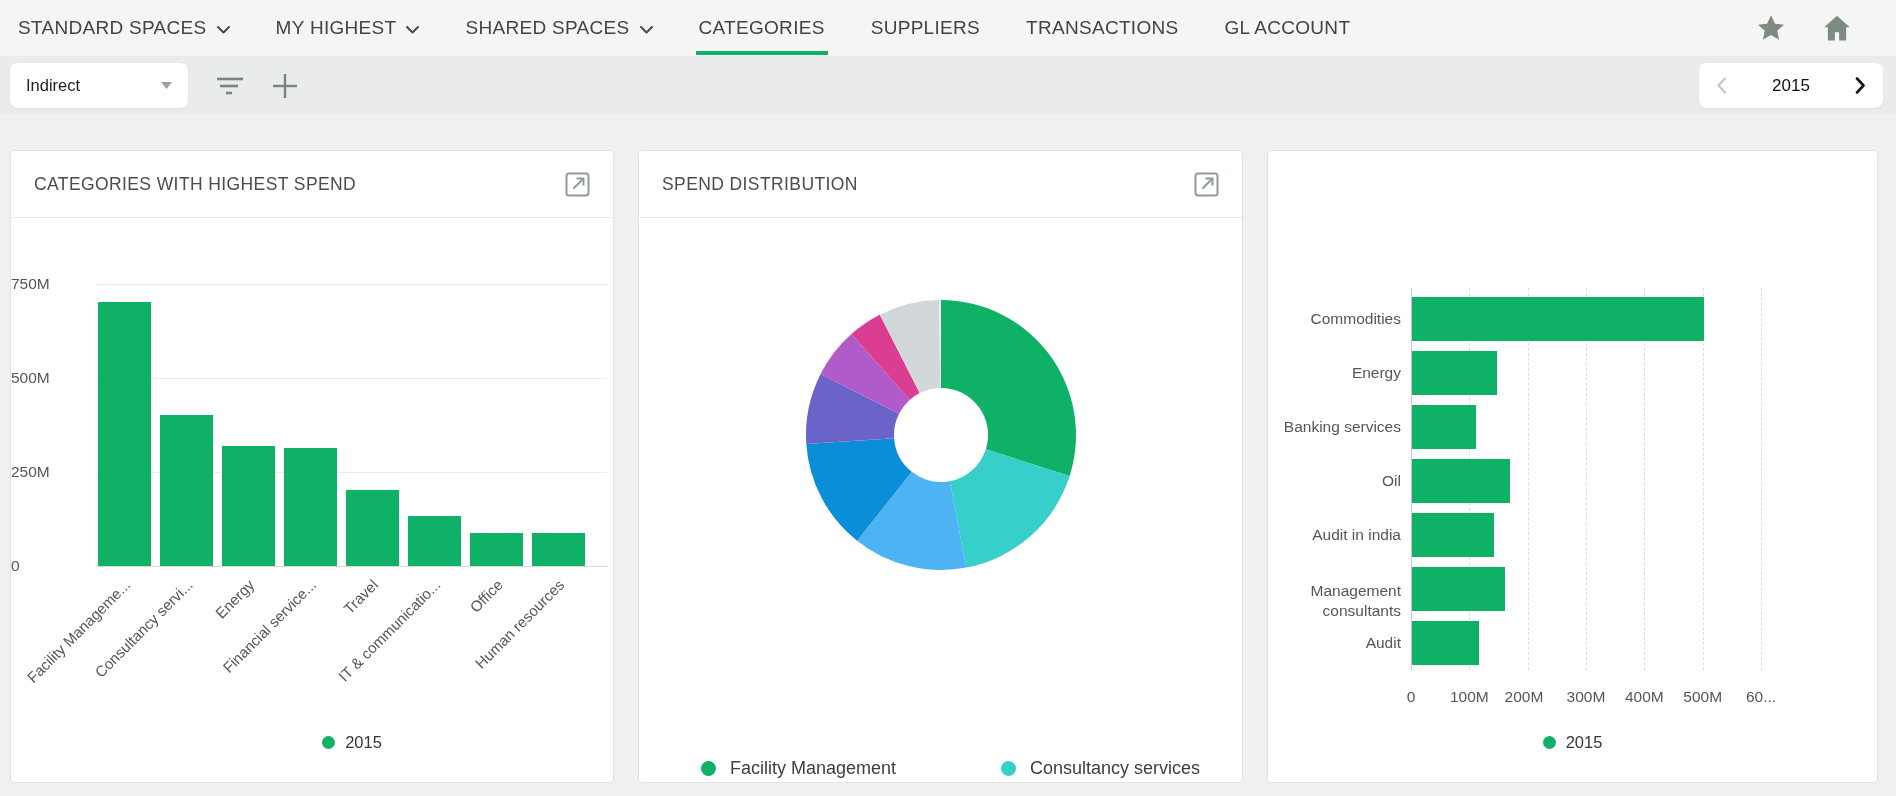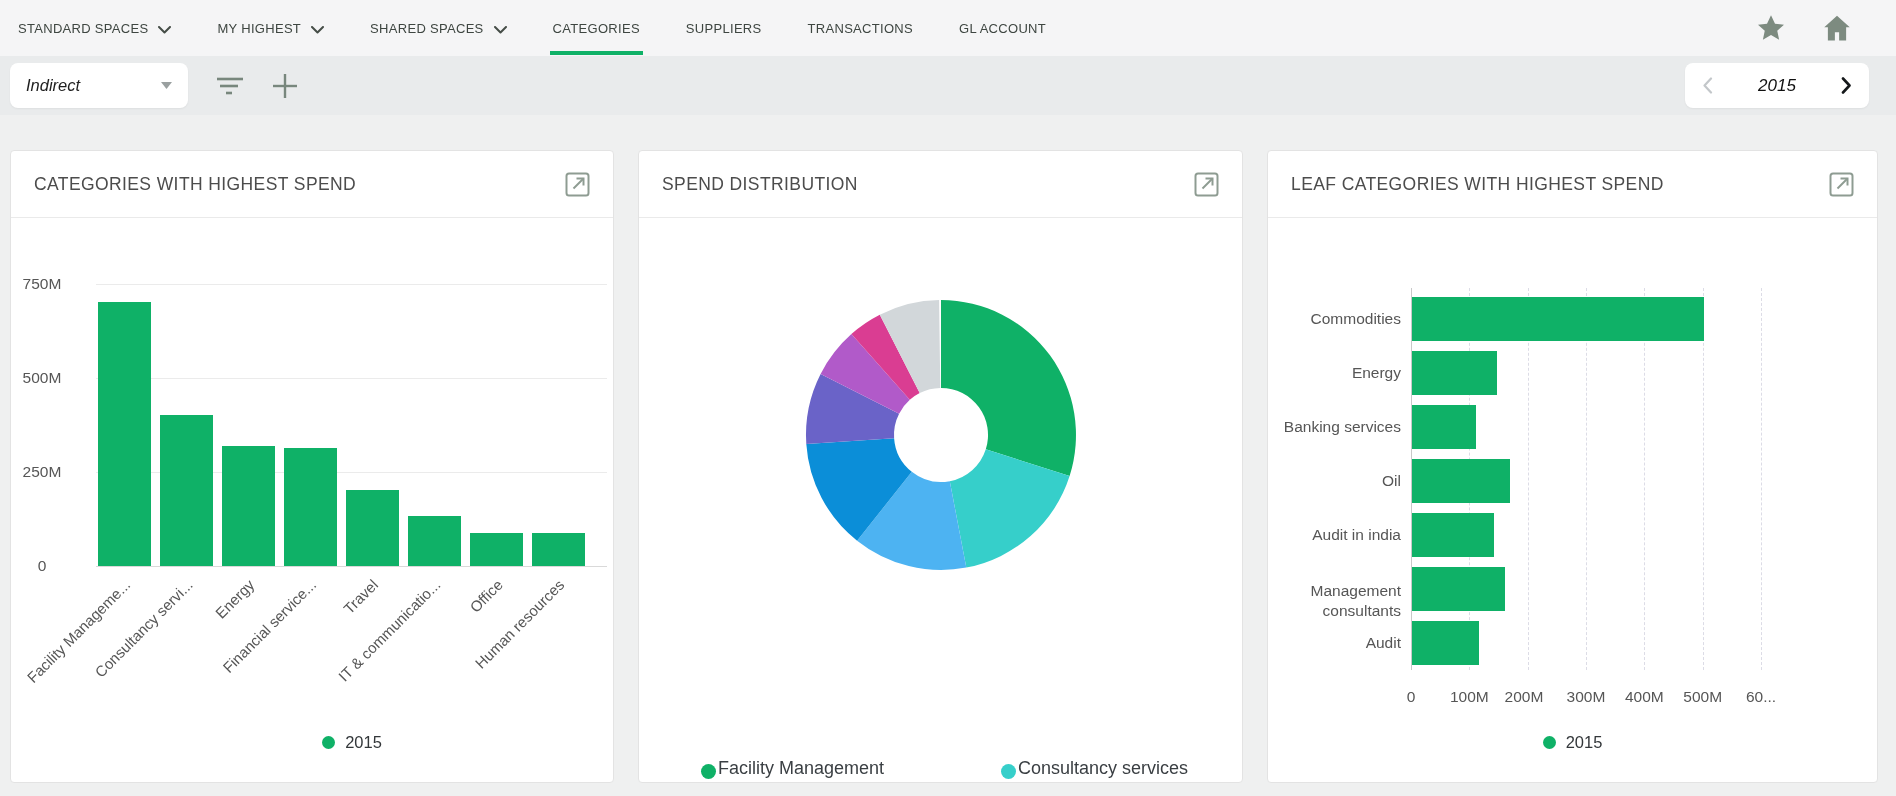--- a/index.html
+++ b/index.html
@@ -15,33 +15,33 @@
   }
   
   .nav {
     height: 56px; background: #f5f5f6;
     display: flex; align-items: stretch;
     padding: 0 44px 0 18px;
   }
   .tabs { display: flex; gap: 46px; }
   .tab {
     display: flex; align-items: center; gap: 10px;
-    font-size: 13px; color: #3e4641; letter-spacing: .3px;
+    font-size: 19px; color: #3e4641; letter-spacing: .3px;
     cursor: pointer; position: relative; white-space: nowrap;
   }
   .tab.active::after {
     content: ""; position: absolute; left: -3px; right: -3px; bottom: 1px;
     height: 4px; background: var(--green);
   }
   .nav-icons { margin-left: auto; display: flex; align-items: center; gap: 36px; }
   .nav-icon { cursor: pointer; display: flex; }
   
   .toolbar {
     height: 59px; background: #e9ebec;
-    display: flex; align-items: center; padding: 0 27px 0 10px; font-style: italic;
+    display: flex; align-items: center; padding: 0 13px 0 10px;
   }
   .pill {
     background: #fff; border-radius: 8px; height: 45px;
     display: flex; align-items: center;
     box-shadow: 0 1px 2px rgba(0,0,0,.05);
   }
   .dim-pill { width: 178px; justify-content: space-between; padding: 0 16px; font-size: 16.5px; color: #1e1e1e; cursor: pointer; }
   .tool-icon { margin-left: 28px; cursor: pointer; display: flex; }
   .year-pill { margin-left: auto; width: 184px; justify-content: space-between; padding: 0 13px; font-size: 17px; color: #101010; }
   .year-btn { background: none; border: none; cursor: pointer; display: flex; align-items: center; padding: 4px; }
@@ -57,35 +57,35 @@
   .card-legend {
     position: absolute; bottom: 30px; left: 0; width: 100%;
     display: flex; justify-content: center; align-items: center; gap: 10px;
     font-size: 16.5px; color: #33373a;
   }
   .legend-dot { width: 13px; height: 13px; border-radius: 50%; background: var(--green); display: inline-block; }
   
   .vchart { position: absolute; top: 85px; left: 0; width: 100%; height: 470px; }
   .vgrid-line { position: absolute; left: 85px; width: 511px; height: 1px; background: #ebebeb; }
   .vgrid-line.zero { background: #d9d9d9; }
-  .ytick { position: absolute; left: 0; width: 62px; text-align: center; transform: translateY(-50%); font-size: 15.5px; color: #565656; }
+  .ytick { position: absolute; left: 0; width: 62px; text-align: left; transform: translateY(-50%); font-size: 15.5px; color: #565656; }
   .vbar { position: absolute; width: 53px; background: var(--green); }
   .xlab-anchor { position: absolute; width: 0; height: 0; }
   .xlab {
     position: absolute; top: 2px; right: 3px; white-space: nowrap;
     transform: rotate(-45deg); transform-origin: top right;
     font-size: 15px; color: #565656;
   }
   
   .donut-wrap { position: absolute; top: 85px; left: 0; width: 100%; height: 380px; }
   .pie-legend {
     position: absolute; top: 607px; left: 62px;
     display: grid; grid-template-columns: 300px 243px; row-gap: 15px;
   }
-  .pie-legend-item { display: flex; align-items: flex-end; gap: 2px; cursor: pointer; }
+  .pie-legend-item { display: flex; align-items: center; gap: 14px; cursor: pointer; }
   .pie-legend-item .dot { width: 15px; height: 15px; border-radius: 50%; flex: 0 0 auto; }
   .pie-legend-item span:last-child { font-size: 18px; color: #3a3f43; }
   
   .hchart { position: absolute; top: 85px; left: 0; width: 100%; height: 500px; }
   .hgrid-line { position: absolute; top: 52px; height: 382px; width: 0; border-left: 1px dashed #dcdce6; }
   .haxis { position: absolute; top: 52px; height: 382px; width: 1px; background: #c9c9c9; }
   .hrow-label {
     position: absolute; left: 0; width: 133px; height: 44px;
     display: flex; align-items: center; justify-content: flex-end;
     text-align: right; font-size: 15.5px; line-height: 1.3; color: #565656;
@@ -276,30 +276,20 @@
           <span>Facility Management</span>
         </div>
         <div class="pie-legend-item">
           <span class="dot" style="background: rgb(54, 207, 202);"></span>
           <span>Consultancy services</span>
         </div>
       </div>
   </section>
 
   <section class="card">
-    <div class="card-header">
-      <h2 class="card-title">LEAF CATEGORIES WITH HIGHEST SPEND</h2>
-      <span class="open-icon">
-        <svg width="27" height="27" viewBox="0 0 27 27">
-          <rect x="2.5" y="2.5" width="22" height="22" rx="2.5" fill="none" stroke="#8e9c92" stroke-width="2"></rect>
-          <line x1="9.5" y1="17.5" x2="19.5" y2="7.5" stroke="#8e9c92" stroke-width="2"></line>
-          <polyline points="12.5,7.5 19.5,7.5 19.5,14.5" fill="none" stroke="#8e9c92" stroke-width="2"></polyline>
-        </svg>
-      </span>
-    </div>
     <div class="hchart" id="hchart">
         <div class="haxis" style="left: 143px;"></div>
         <span class="xtick" style="left: 143px;">0</span>
         <div class="hgrid-line" style="left: 201.333px;"></div>
         <span class="xtick" style="left: 201.333px;">100M</span>
         <div class="hgrid-line" style="left: 259.667px;"></div>
         <span class="xtick" style="left: 256px;">200M</span>
         <div class="hgrid-line" style="left: 318px;"></div>
         <span class="xtick" style="left: 318px;">300M</span>
         <div class="hgrid-line" style="left: 376.333px;"></div>

